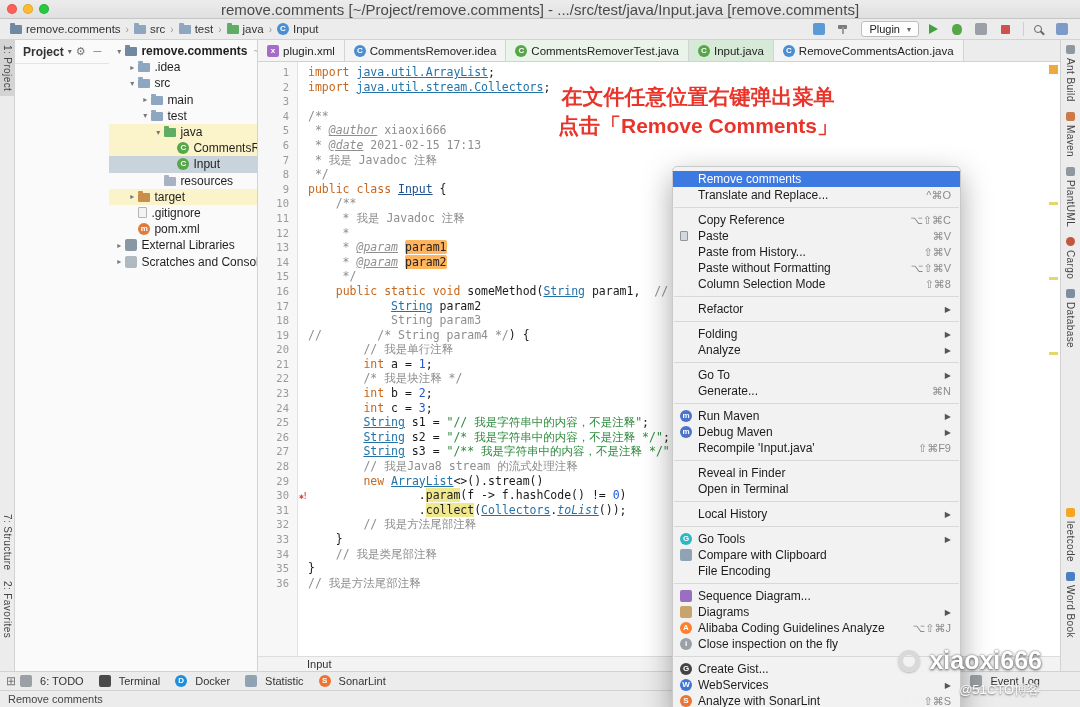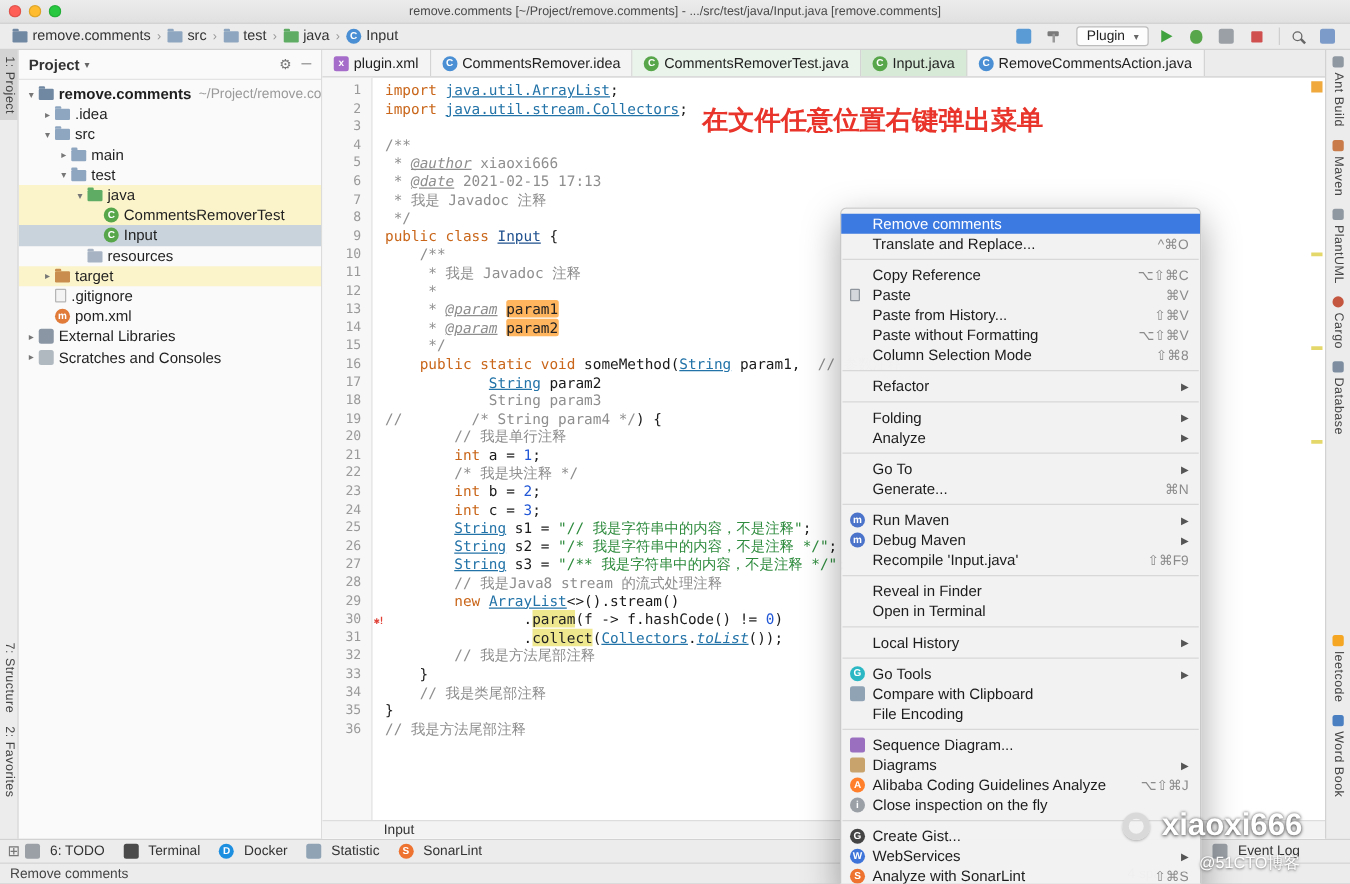--- a/index.html
+++ b/index.html
@@ -7,21 +7,21 @@
   .app{position:relative;width:1080px;height:707px;margin:0 auto;background:#fff;
        font-family:"Liberation Sans",sans-serif;font-size:12px;color:#222;overflow:hidden;
        display:flex;flex-direction:column;user-select:none}
 
   
   .titlebar{height:19px;flex:none;background:linear-gradient(#ececec,#e0e0e0);
             border-bottom:1px solid #c6c6c6;display:flex;align-items:center;position:relative}
   .lights{display:flex;gap:6px;margin-left:7px;z-index:2}
   .light{width:10px;height:10px;border-radius:50%;border:1px solid rgba(0,0,0,.12)}
   .light.red{background:#ff5f57}.light.yellow{background:#febc2e}.light.green{background:#28c840}
-  .title-text{position:absolute;left:0;right:0;text-align:center;font-size:10px;color:#4a4a4a;white-space:nowrap}
+  .title-text{position:absolute;left:0;right:0;text-align:center;font-size:15px;color:#4a4a4a;white-space:nowrap}
 
   
   .navbar{height:21px;flex:none;background:#ececec;border-bottom:1px solid #d2d2d2;
           display:flex;align-items:center;padding:0 8px}
   .bc{display:flex;align-items:center;font-size:11.5px;color:#333}
   .bc-item{display:inline-flex;align-items:center;padding:0 2px;cursor:default}
   .bc-chev{color:#999;font-size:10px;margin:0 3px}
   .nav-right{margin-left:auto;display:flex;align-items:center;gap:8px}
   .navgroup{display:inline-flex;align-items:center;gap:8px}
   .navic{display:inline-flex;align-items:center;justify-content:center;width:16px;height:16px}
@@ -39,21 +39,21 @@
   .strip-bottom{margin-top:auto;margin-bottom:28px}
   .strip-item{display:flex;flex-direction:column;align-items:center;padding:5px 0;width:100%;cursor:default}
   .strip-item.active{background:#d4d4d4}
   .strip-label{writing-mode:vertical-rl;font-size:10px;color:#444;letter-spacing:.4px}
   .strip-ic{width:9px;height:9px;border-radius:2px;background:#8f98a1;margin-bottom:4px;flex:none}
   .si-leetcode{background:#f5a623}.si-cargo{background:#c4563f;border-radius:50%}
   .si-wordbook{background:#4a7fc1}.si-maven{background:#c97b4a}.si-database{background:#7e8ea0}
 
   
   .project{width:243px;flex:none;background:#fafafa;border-right:1px solid #d2d2d2;
-           display:flex;flex-direction:column;overflow:hidden}
+           display:flex;flex-direction:row;overflow:hidden}
   .project-header{height:24px;flex:none;display:flex;align-items:center;padding:0 8px;gap:4px;
                   font-weight:bold;color:#333;border-bottom:1px solid #e4e4e4}
   .ph-caret{font-size:8px;color:#666;font-weight:normal}
   .ph-icons{margin-left:auto;display:flex;gap:8px;color:#777;font-weight:normal;font-size:11px}
   .tree{flex:1;overflow:hidden;padding-top:3px;font-size:12px}
   .trow{height:16.2px;display:flex;align-items:center;white-space:nowrap;cursor:default}
   .trow.sel{background:#c9d3dc}
   .trow.yellow{background:#fbf4cb}
   .chev{width:12px;flex:none;text-align:center;font-size:8px;color:#777}
   .tlabel{color:#1f1f1f}
@@ -502,20 +502,21 @@
             <div class="cl">
               <span class="ln">35</span>
               <span class="ct"><span class="sg-pl">}</span></span>
             </div>
             <div class="cl">
               <span class="ln">36</span>
               <span class="ct"><span class="sg-cm">// 我是方法尾部注释</span></span>
             </div>
           </div>
         <div class="ann ann1">在文件任意位置右键弹出菜单</div>
+        <div class="ann ann2">点击「Remove Comments」</div>
         <div class="mark-sq"></div>
         <div class="mark-tick t1"></div>
         <div class="mark-tick t2"></div>
         <div class="mark-tick t3"></div>
       </div>
       <div class="editor-bc">
         <span>Input</span>
       </div>
     </div>
 

